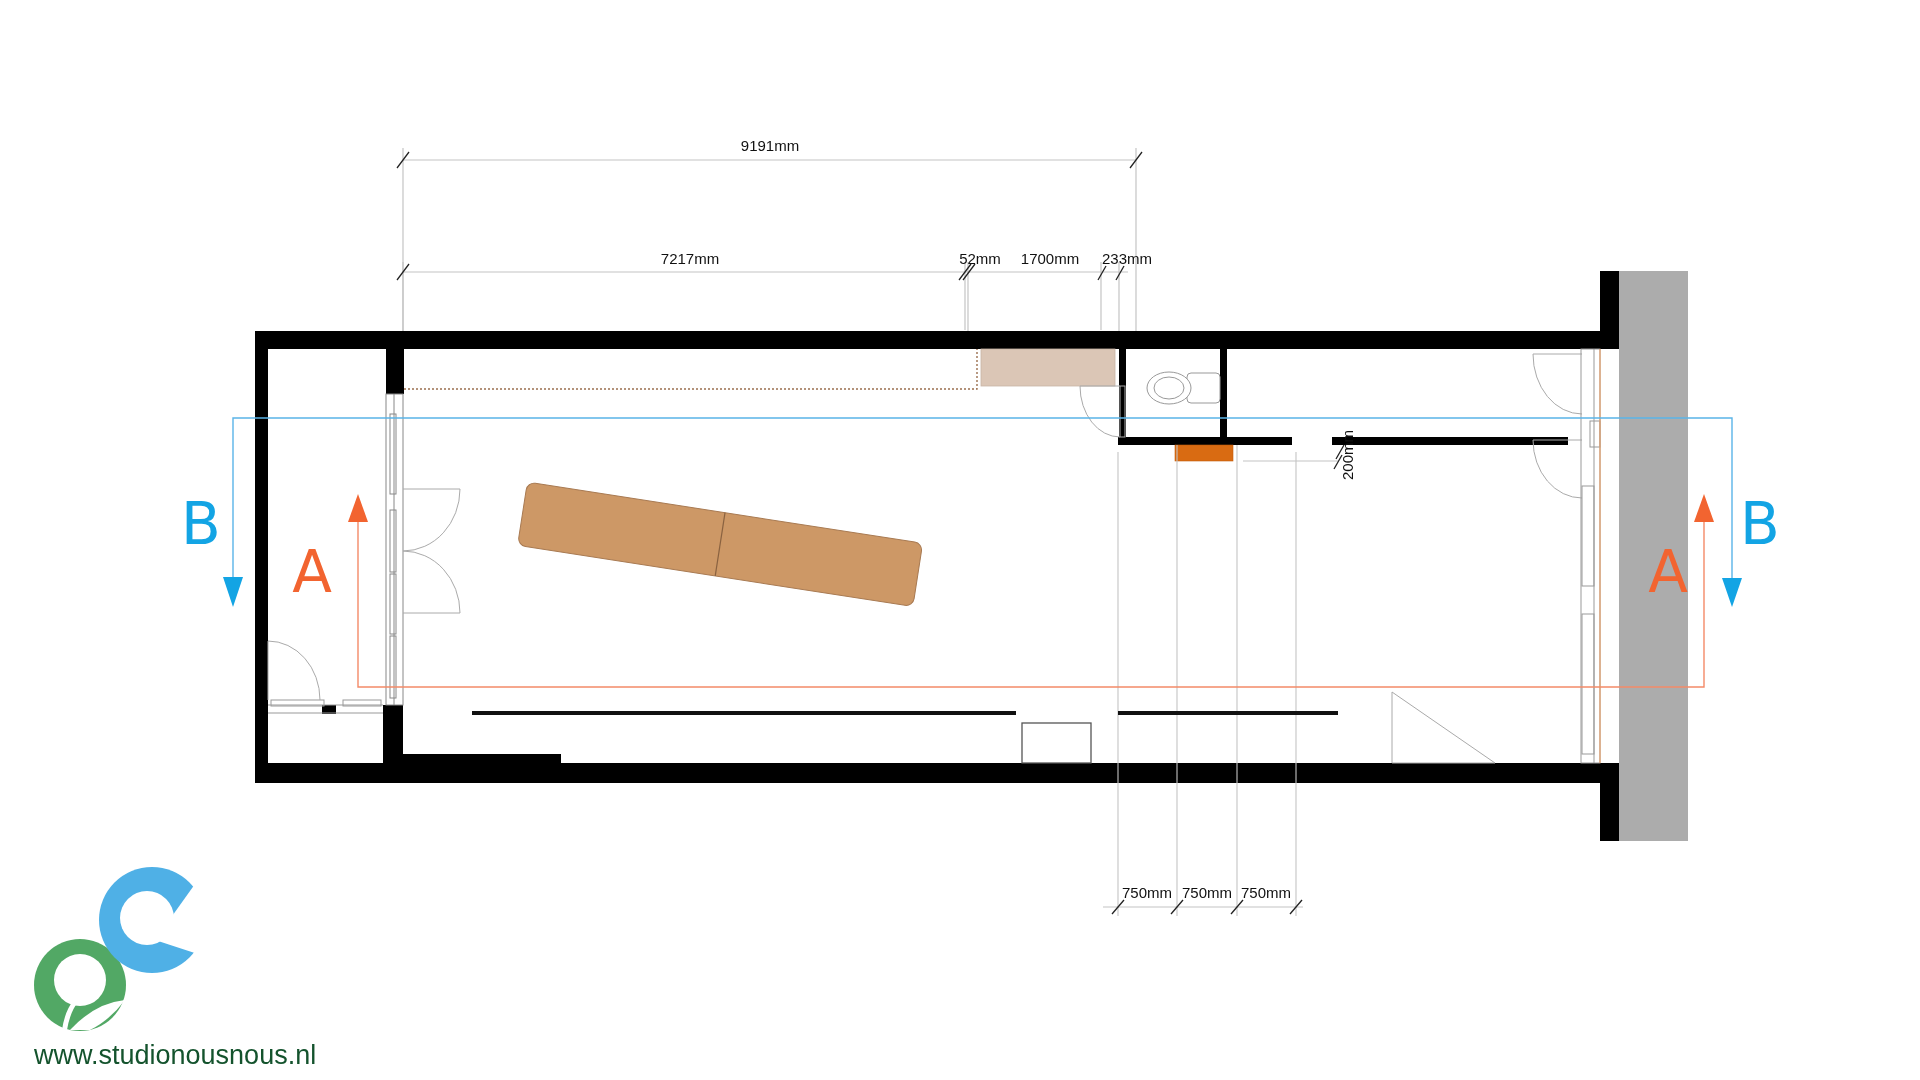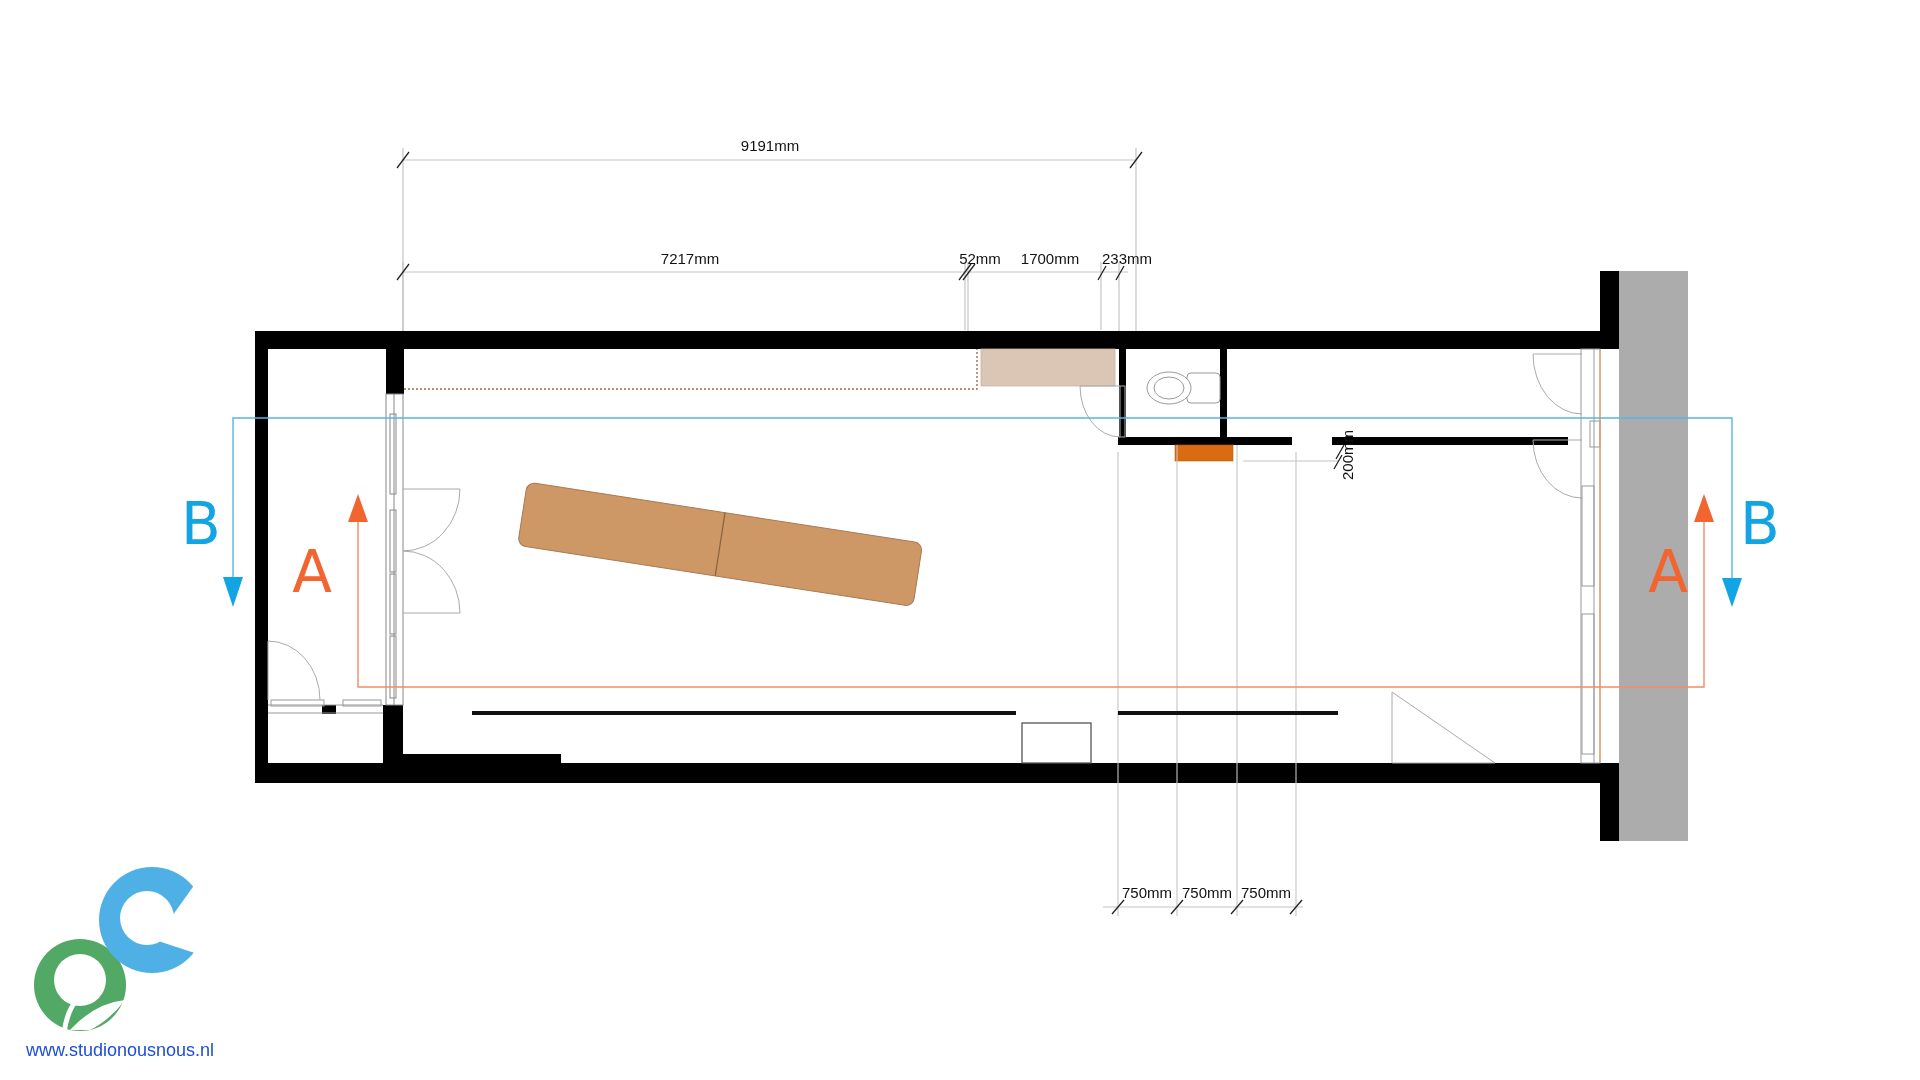--- a/index.html
+++ b/index.html
@@ -1,20 +1,20 @@
 <!DOCTYPE html>
 <html><head>
 <meta charset="utf-8">
 <style>
   html, body { margin: 0; padding: 0; background: #ffffff; }
   body { width: 1920px; height: 1080px; position: relative; overflow: hidden; font-family: "Liberation Sans", sans-serif; }
   #plan { position: absolute; left: 0; top: 0; }
   .dim-text { font-family: "Liberation Sans", sans-serif; font-size: 15px; fill: #111; }
   .section-letter { font-family: "DejaVu Sans", sans-serif; font-size: 58px; }
-  #logo-url { position: absolute; left: 26px; top: 1040px; font-family: "Liberation Sans", sans-serif; font-size: 18px; color: #1d4ed8; letter-spacing: 0px; }
+  #logo-url { position: absolute; left: 34px; top: 1040px; font-family: "Liberation Sans", sans-serif; font-size: 27px; color: #14532d; letter-spacing: 0px; }
 </style>
 </head>
 <body>
 
 <svg id="plan" width="1920" height="1080" viewBox="0 0 1920 1080" xmlns="http://www.w3.org/2000/svg">
 
   <g stroke="#c4c4c4" stroke-width="1.2" fill="none">
     <line x1="403" y1="160" x2="1136" y2="160"></line>
     <line x1="403" y1="148" x2="403" y2="335"></line>
     <line x1="1136" y1="148" x2="1136" y2="335"></line>

